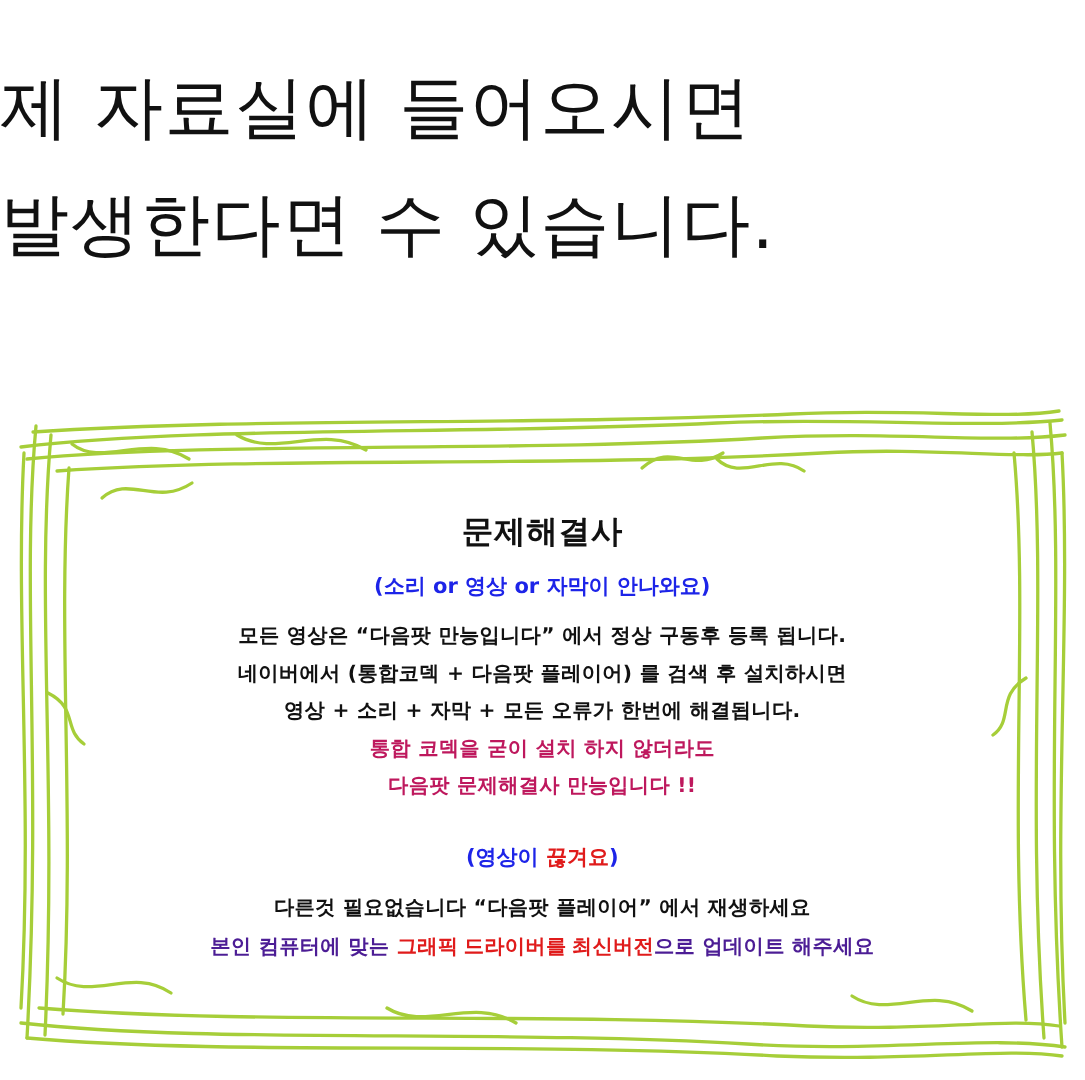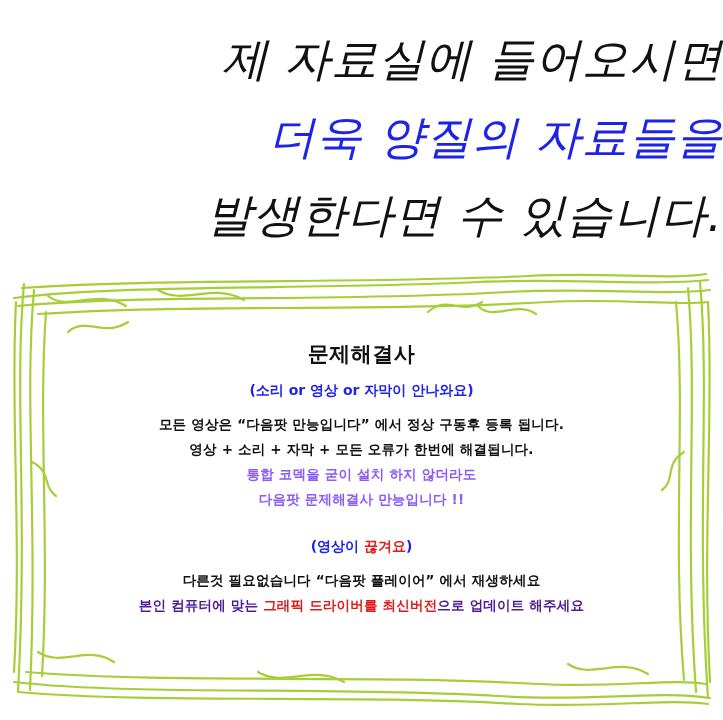--- a/index.html
+++ b/index.html
@@ -16,25 +16,24 @@
   .page {
     position: relative;
     width: 723px;
     height: 720px;
     background: #ffffff;
   }
 
   
   .headline {
     position: absolute;
-    top: 20px;
+    top: 32px;
     left: 0;
     width: 723px;
-    text-align: right;
-    font-style: italic;
+    text-align: left;
   }
   .headline-line {
     font-family: "DejaVu Sans", sans-serif;
     font-size: 46px;
     line-height: 78px;
     font-weight: 400;
     letter-spacing: 1px;
     color: #111111;
     white-space: nowrap;
   }
@@ -79,46 +78,46 @@
     margin-bottom: 12px;
   }
   .note-line {
     font-size: 13.5px;
     font-weight: 700;
     color: #111111;
     line-height: 25px;
     letter-spacing: 0.2px;
   }
   .note-line.red {
-    color: #8b5cf6;
+    color: #be185d;
   }
   .note-gap {
     height: 26px;
   }
   .note-sub2 {
     font-size: 14px;
     font-weight: 700;
     color: #1d24e8;
     margin-bottom: 12px;
   }
   .seg-red {
     color: #e01b1b;
+    font-family: Liberation Serif, serif;
   }
   .seg-black {
     color: #4c1d95;
   }
 </style>
 </head>
 <body>
 
 <div class="page">
 
   <div class="headline">
     <div class="headline-line">제 자료실에 들어오시면</div>
-    <div class="headline-line accent">더욱 양질의 자료들을</div>
     <div class="headline-line">발생한다면 수 있습니다.</div>
   </div>
 
   <div class="frame">
     <svg width="707" height="436" viewBox="0 0 707 436" xmlns="http://www.w3.org/2000/svg" fill="none" stroke="#a6ce39" stroke-width="2.2" stroke-linecap="round" stroke-linejoin="round">
 
       <path d="M6 26 C 120 12, 300 18, 470 10 C 560 6, 640 14, 700 8"></path>
       <path d="M10 34 C 140 22, 330 30, 500 20 C 590 15, 650 24, 702 18"></path>
       <path d="M14 16 C 160 6, 340 12, 520 4 C 600 0, 660 8, 698 2"></path>
       <path d="M30 42 C 180 32, 360 40, 540 30 C 610 26, 670 34, 700 30"></path>
@@ -148,20 +147,21 @@
       <path d="M24 190 C 44 200, 34 214, 48 224"></path>
       <path d="M676 180 C 656 192, 668 208, 654 218"></path>
     </svg>
   </div>
 
   <div class="note">
     <div class="note-title">문제해결사</div>
 
     <div class="note-sub">(소리 or 영상 or 자막이 안나와요)</div>
     <div class="note-line">모든 영상은 “다음팟 만능입니다” 에서 정상 구동후 등록 됩니다.</div>
+    <div class="note-line">네이버에서 (통합코덱 + 다음팟 플레이어) 를 검색 후 설치하시면</div>
     <div class="note-line">영상 + 소리 + 자막 + 모든 오류가 한번에 해결됩니다.</div>
     <div class="note-line red">통합 코덱을 굳이 설치 하지 않더라도</div>
     <div class="note-line red">다음팟 문제해결사 만능입니다 !!</div>
 
     <div class="note-gap"></div>
 
     <div class="note-sub2"><span>(영상이 </span><span class="seg-red">끊겨요</span><span>)</span></div>
 
     <div class="note-line">다른것 필요없습니다  “다음팟 플레이어” 에서 재생하세요</div>
     <div class="note-line"><span class="seg-black">본인 컴퓨터에 맞는 </span><span class="seg-red">그래픽 드라이버를 최신버전</span><span class="seg-black">으로 업데이트 해주세요</span></div>

